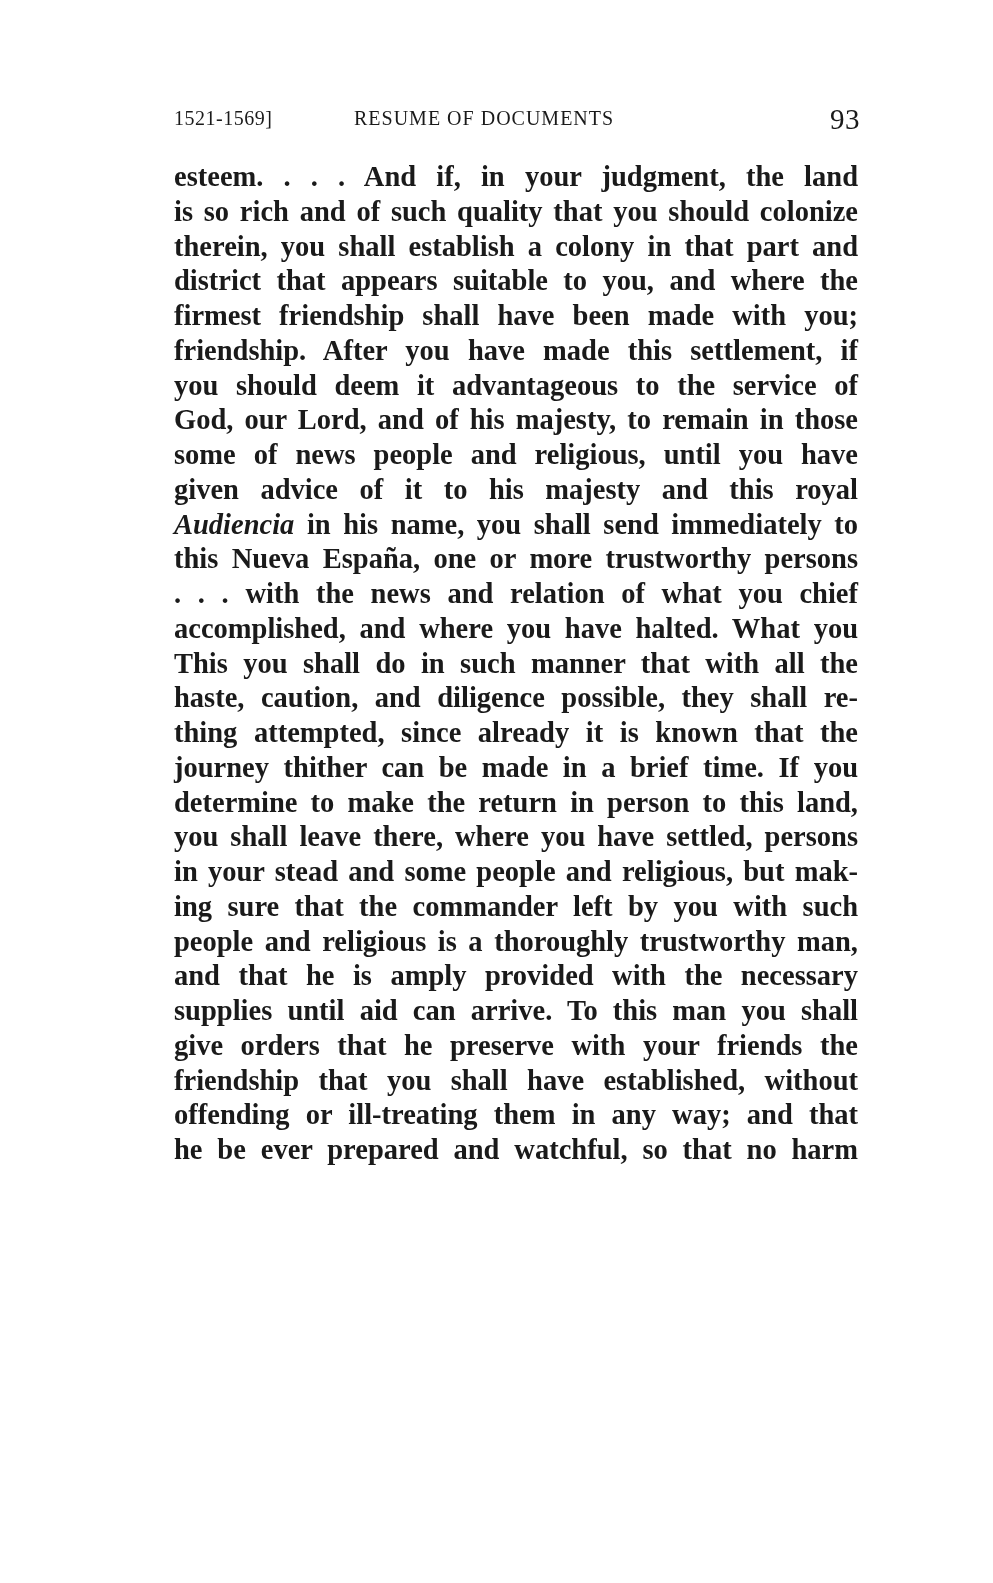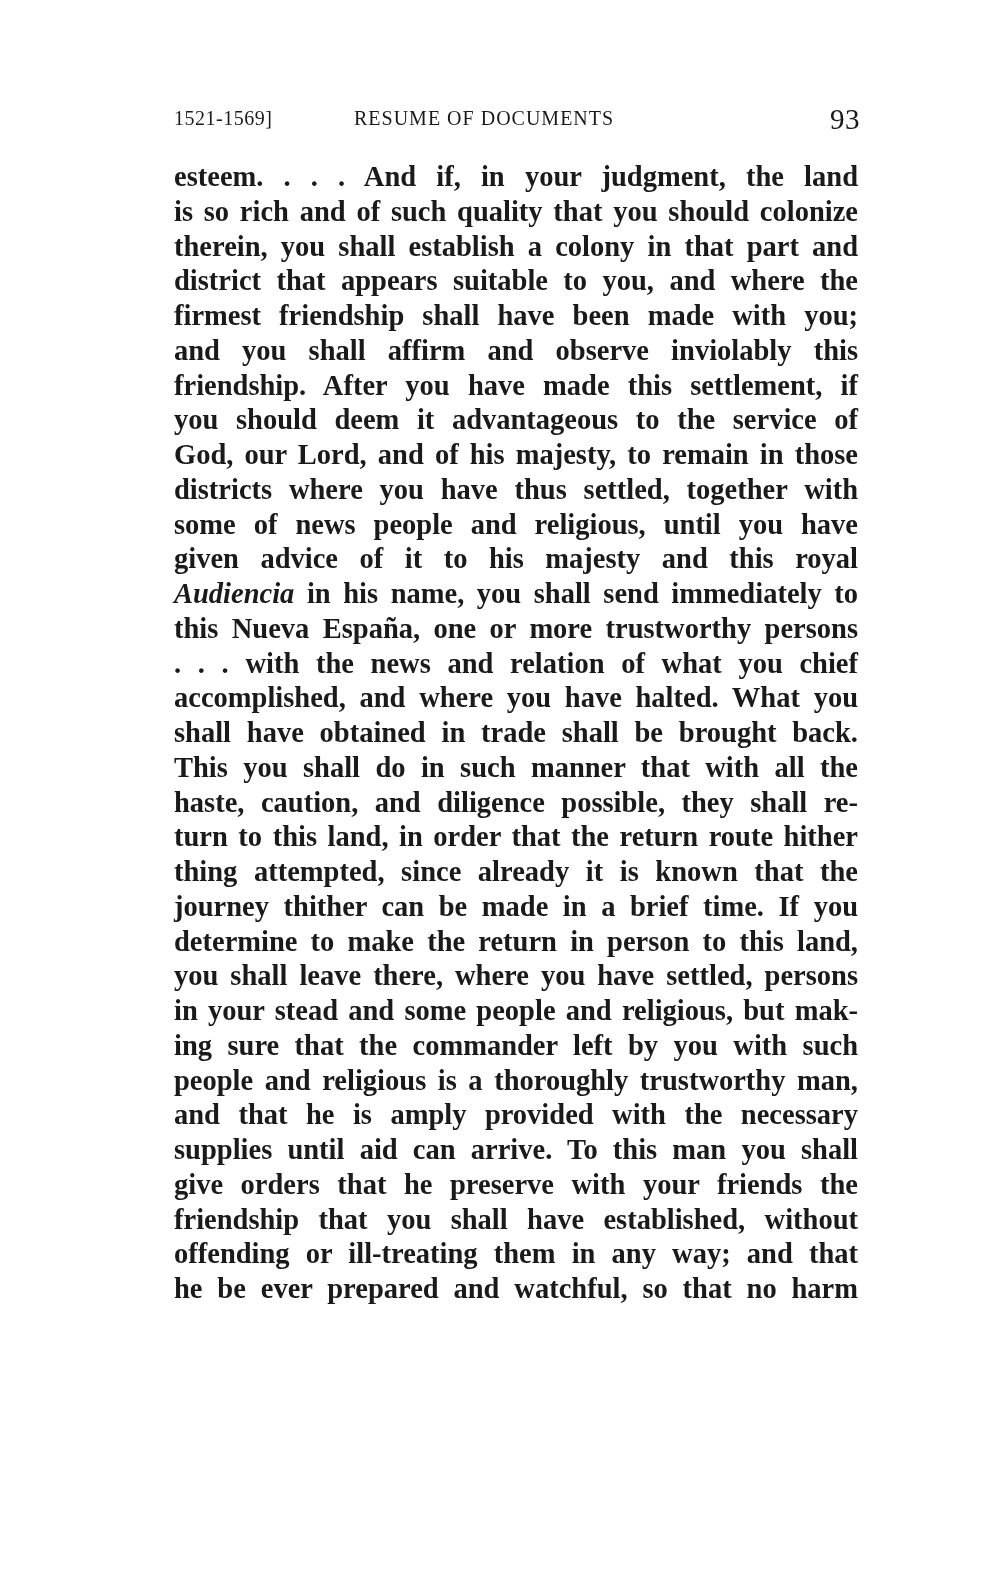--- a/index.html
+++ b/index.html
@@ -85,35 +85,31 @@
     <span class="rh-title">RESUME OF DOCUMENTS</span>
     <span class="rh-page">93</span>
   </div>
 
   <div class="body-text">
     <span class="line">esteem.  .  .  .  And if, in your judgment, the land</span>
     <span class="line">is so rich and of such quality that you should colonize</span>
     <span class="line">therein, you shall establish a colony in that part and</span>
     <span class="line">district that appears suitable to you, and where the</span>
     <span class="line">firmest friendship shall have been made with you;</span>
-    <span class="line">and you shall affirm and observe inviolably this</span>
     <span class="line">friendship. After you have made this settlement, if</span>
     <span class="line">you should deem it advantageous to the service of</span>
     <span class="line">God, our Lord, and of his majesty, to remain in those</span>
-    <span class="line">districts where you have thus settled, together with</span>
     <span class="line">some of news people and religious, until you have</span>
     <span class="line">given advice of it to his majesty and this royal</span>
     <span class="line"><span class="it">Audiencia</span><span> in his name, you shall send immediately to</span></span>
     <span class="line">this Nueva España, one or more trustworthy persons</span>
     <span class="line">.  .  .  with the news and relation of what you chief</span>
     <span class="line">accomplished, and where you have halted. What you</span>
-    <span class="line">shall have obtained in trade shall be brought back.</span>
     <span class="line">This you shall do in such manner that with all the</span>
     <span class="line">haste, caution, and diligence possible, they shall re-</span>
-    <span class="line">turn to this land, in order that the return route hither</span>
     <span class="line">thing attempted, since already it is known that the</span>
     <span class="line">journey thither can be made in a brief time. If you</span>
     <span class="line">determine to make the return in person to this land,</span>
     <span class="line">you shall leave there, where you have settled, persons</span>
     <span class="line">in your stead and some people and religious, but mak-</span>
     <span class="line">ing sure that the commander left by you with such</span>
     <span class="line">people and religious is a thoroughly trustworthy man,</span>
     <span class="line">and that he is amply provided with the necessary</span>
     <span class="line">supplies until aid can arrive. To this man you shall</span>
     <span class="line">give orders that he preserve with your friends the</span>

